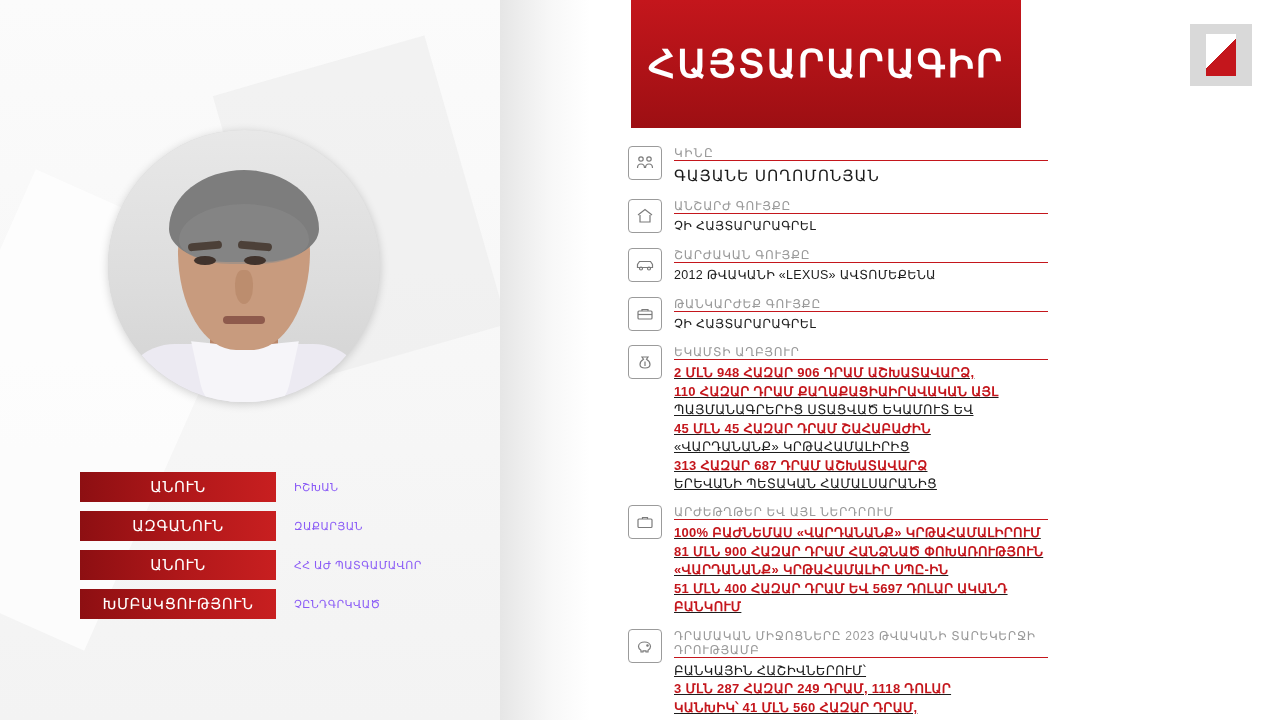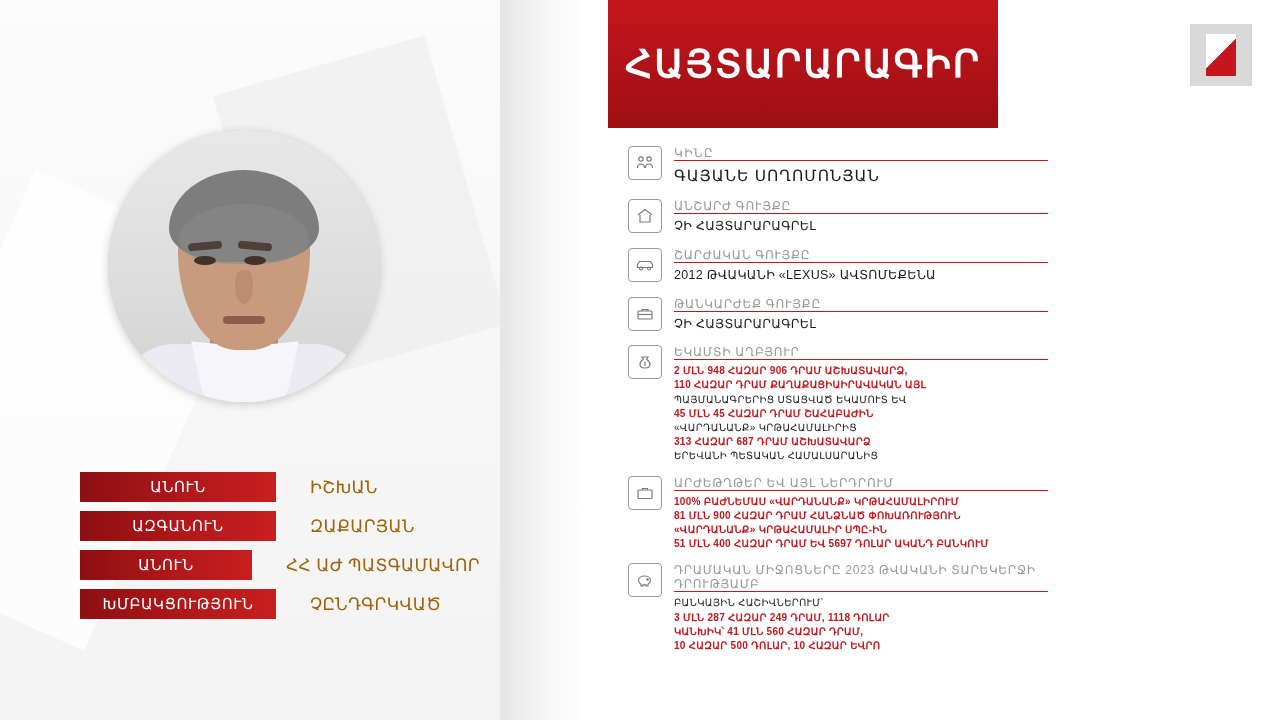--- a/index.html
+++ b/index.html
@@ -162,31 +162,30 @@
     letter-spacing: .6px;
     display: flex;
     align-items: center;
     justify-content: center;
     font-weight: 400;
   }
   .label-val {
     padding-left: 18px;
     display: flex;
     align-items: center;
-    color: #a16207;
-    font-size: 17px;
+    color: #8b5cf6;
+    font-size: 11px;
     letter-spacing: .4px;
     white-space: nowrap;
-    margin-left: 16px;
   }
 
   
   .title-banner {
     position: absolute;
-    left: 608px; top: 0;
+    left: 631px; top: 0;
     width: 390px; height: 128px;
     background: linear-gradient(180deg,#c4161c 0%, #9d0f13 100%);
     display: flex;
     align-items: center;
     justify-content: center;
   }
   .title-banner span {
     color: #ffffff;
     font-size: 38px;
     letter-spacing: 2px;
@@ -239,21 +238,22 @@
     width: 100%;
     margin-bottom: 4px;
   }
   .blk-main {
     font-size: 12.5px;
     color: #1d1d1d;
     letter-spacing: .3px;
     line-height: 1.42;
   }
   .blk-main.big {
-    font-size: 10px;
+    font-size: 13px;
+    text-decoration: underline;
   }
   .blk-main .num {
     color: #c4161c;
     font-weight: 700;
   }
   .name-block .blk-main {
     font-size: 15.5px;
     letter-spacing: 1px;
     color: #1a1a1a;
   }

